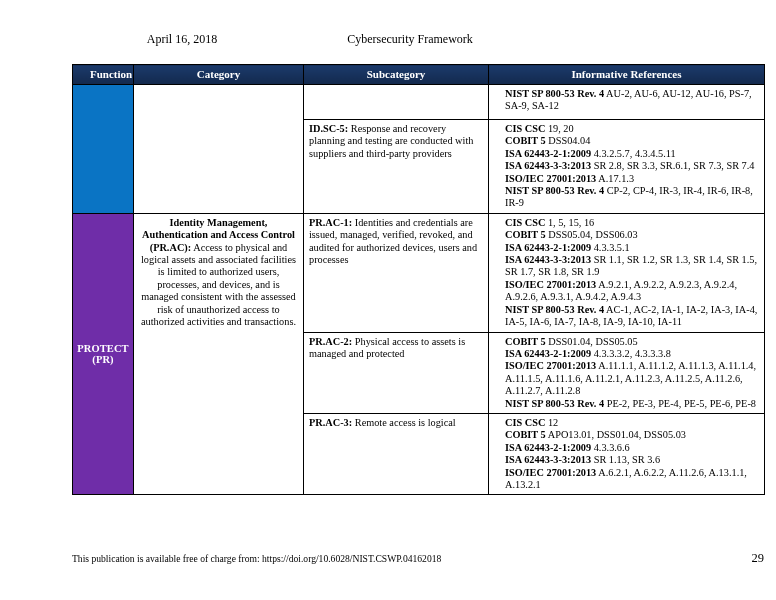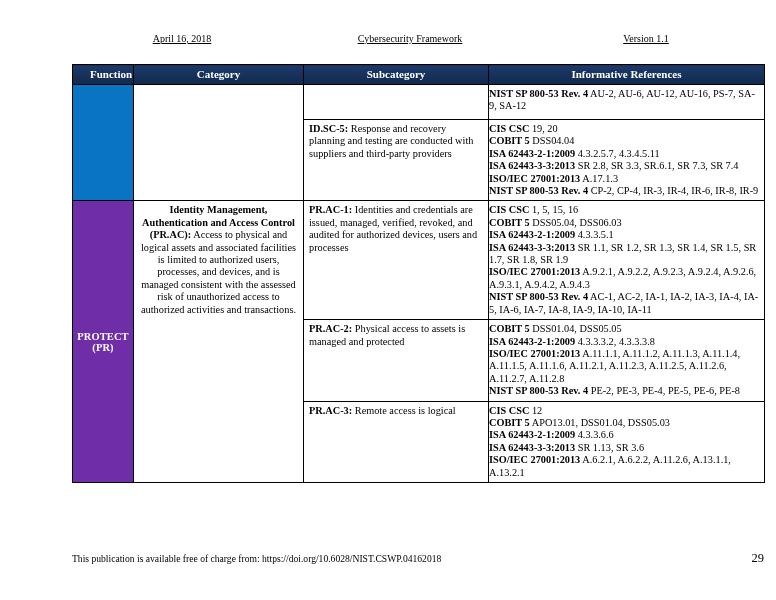--- a/index.html
+++ b/index.html
@@ -18,23 +18,22 @@
 
   
   .running-head {
     position: absolute;
     top: 32px;
     left: 72px;
     width: 692px;
     height: 16px;
     display: flex;
     align-items: flex-start;
-    font-size: 10px;
+    font-size: 12px;
     line-height: 14px;
-    text-decoration: underline;
   }
   .rh-date   { width: 220px; text-align: center; }
   .rh-title  { width: 236px; text-align: center; }
   .rh-ver    { width: 236px; text-align: center; }
 
   
   .fw-table {
     position: absolute;
     top: 64px;
     left: 72px;
@@ -93,21 +92,21 @@
     line-height: 12.4px;
     padding: 3px 5px 3px 5px;
     text-align: left;
   }
   td.sub-cell .sc-id { font-weight: bold; }
 
   
   td.ref-cell {
     font-size: 10.3px;
     line-height: 12.4px;
-    padding: 3px 5px 3px 0;
+    padding: 3px 5px 3px 16px;
     text-align: left;
   }
   .ref-line { display: block; }
   .ref-line .ref-src { font-weight: bold; }
 
   
   .footer {
     position: absolute;
     top: 552px;
     left: 72px;
@@ -119,21 +118,20 @@
     line-height: 12px;
   }
   .footer .pageno { font-size: 12.5px; }
 </style>
 </head>
 <body>
 
 <div class="running-head">
   <div class="rh-date">April 16, 2018</div>
   <div class="rh-title">Cybersecurity Framework</div>
-  <div class="rh-ver">Version 1.1</div>
 </div>
 
 <table class="fw-table">
   <colgroup>
     <col class="c-function">
     <col class="c-category">
     <col class="c-subcat">
     <col class="c-refs">
   </colgroup>
   <thead>

